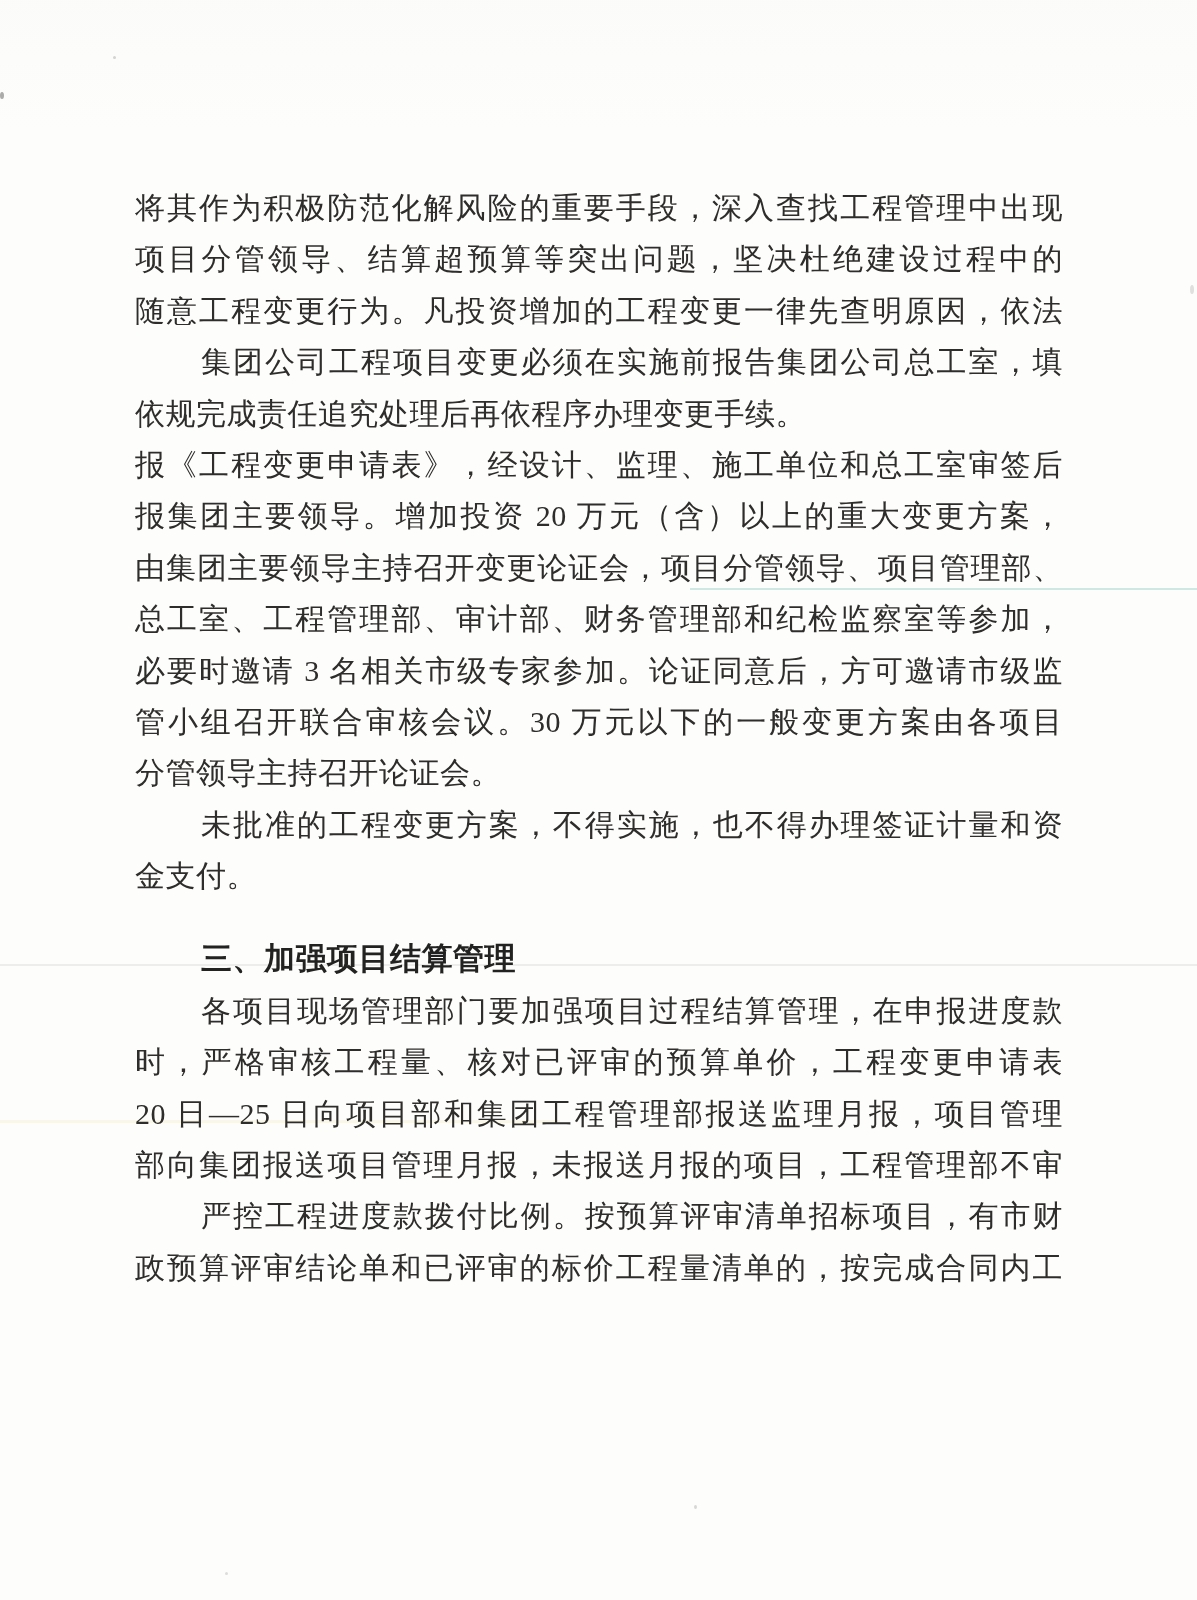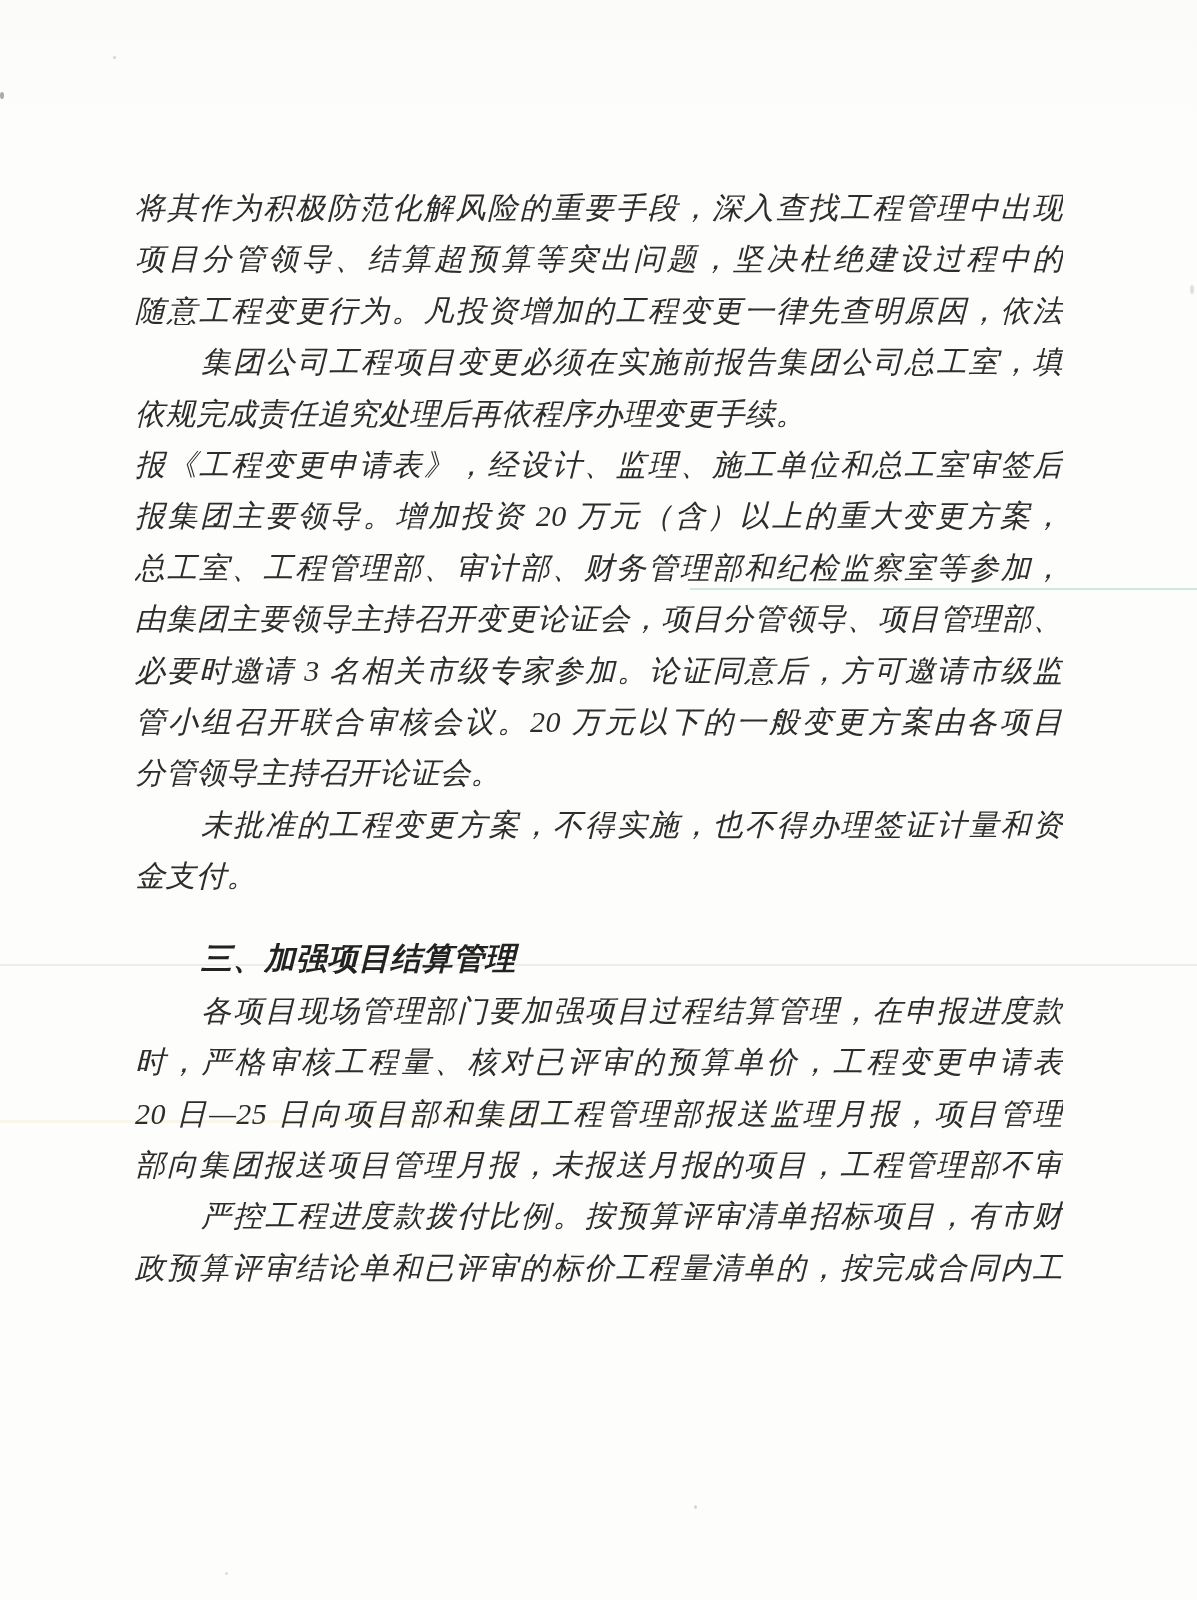--- a/index.html
+++ b/index.html
@@ -29,21 +29,20 @@
     color: #2e2d2b;
   }
   .line {
     height: 51.4px;
     line-height: 51.4px;
     font-size: 30px;
     letter-spacing: 0.5px;
     text-align: left;
     white-space: normal;
     overflow: hidden;
-    font-style: italic;
   }
   .line.justify {
     text-align: justify;
     text-align-last: justify;
     text-justify: inter-character;
   }
   .line.indent {
     text-indent: 66px;
   }
   .line.heading {
@@ -104,24 +103,24 @@
   <div class="speck s5"></div>
 
   <div class="doc-body">
     <div class="line justify">将其作为积极防范化解风险的重要手段，深入查找工程管理中出现</div>
     <div class="line justify">项目分管领导、结算超预算等突出问题，坚决杜绝建设过程中的</div>
     <div class="line justify">随意工程变更行为。凡投资增加的工程变更一律先查明原因，依法</div>
     <div class="line indent justify">集团公司工程项目变更必须在实施前报告集团公司总工室，填</div>
     <div class="line">依规完成责任追究处理后再依程序办理变更手续。</div>
     <div class="line justify">报《工程变更申请表》，经设计、监理、施工单位和总工室审签后</div>
     <div class="line justify">报集团主要领导。增加投资 20 万元（含）以上的重大变更方案，</div>
+    <div class="line justify">由集团主要领导主持召开变更论证会，项目分管领导、项目管理部、</div>
     <div class="line justify">总工室、工程管理部、审计部、财务管理部和纪检监察室等参加，</div>
-    <div class="line justify">由集团主要领导主持召开变更论证会，项目分管领导、项目管理部、</div>
     <div class="line justify">必要时邀请 3 名相关市级专家参加。论证同意后，方可邀请市级监</div>
-    <div class="line justify">管小组召开联合审核会议。20 万元以下的一般变更方案由各项目</div>
+    <div class="line justify">管小组召开联合审核会议。30 万元以下的一般变更方案由各项目</div>
     <div class="line">分管领导主持召开论证会。</div>
     <div class="line indent justify">未批准的工程变更方案，不得实施，也不得办理签证计量和资</div>
     <div class="line">金支付。</div>
     <div class="line indent heading">三、加强项目结算管理</div>
     <div class="line indent justify">各项目现场管理部门要加强项目过程结算管理，在申报进度款</div>
     <div class="line justify">时，严格审核工程量、核对已评审的预算单价，工程变更申请表</div>
     <div class="line justify">20 日—25 日向项目部和集团工程管理部报送监理月报，项目管理</div>
     <div class="line justify">部向集团报送项目管理月报，未报送月报的项目，工程管理部不审</div>
     <div class="line indent justify">严控工程进度款拨付比例。按预算评审清单招标项目，有市财</div>
     <div class="line justify">政预算评审结论单和已评审的标价工程量清单的，按完成合同内工</div>

